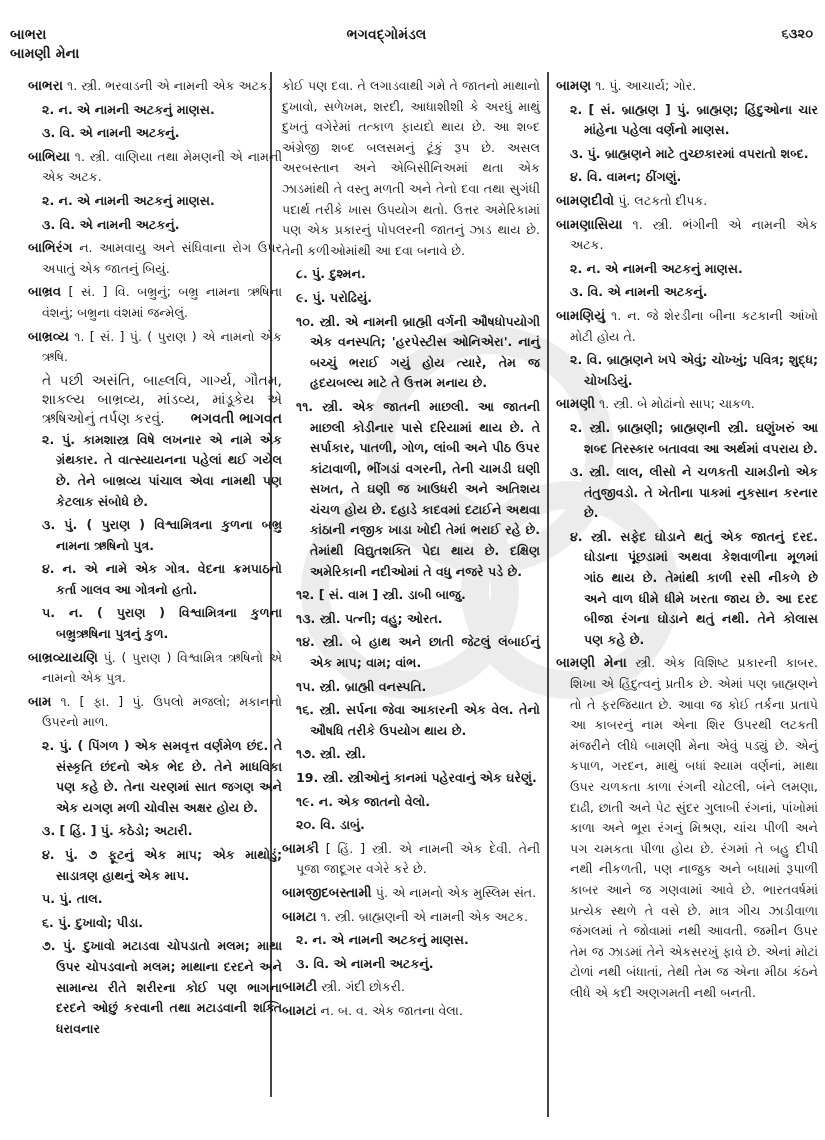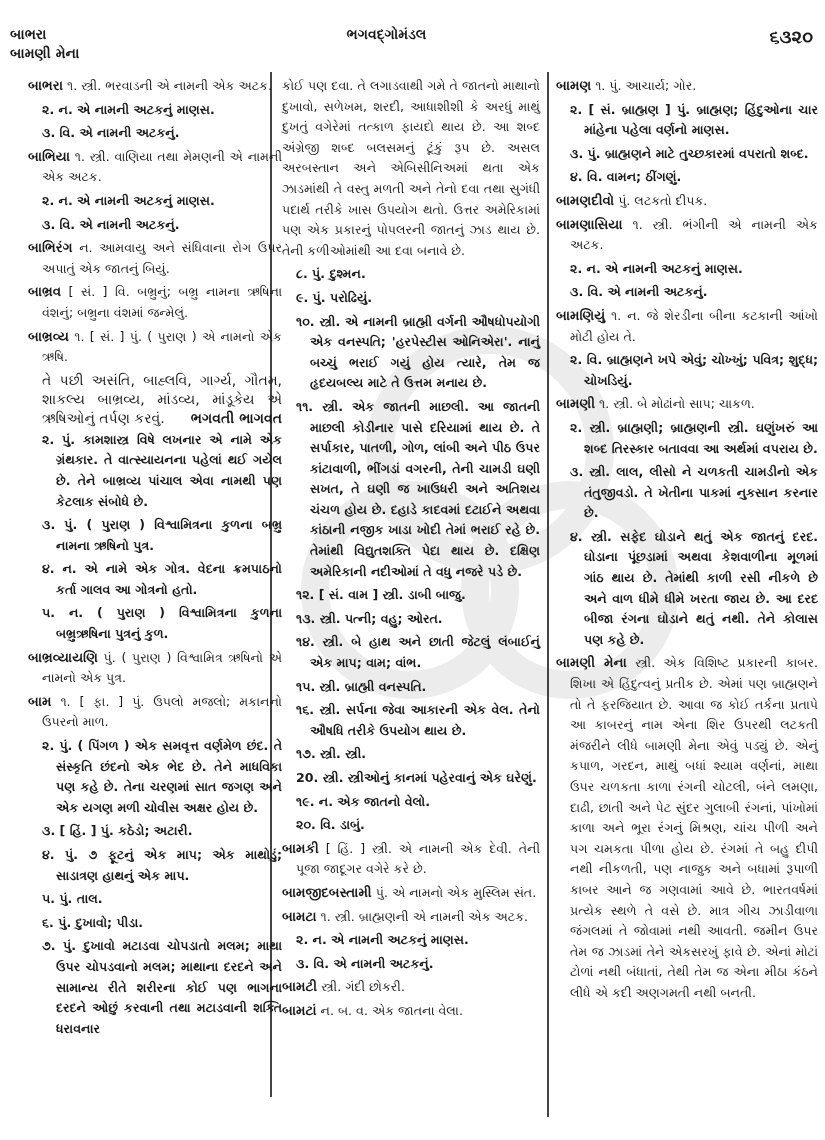--- a/index.html
+++ b/index.html
@@ -11,21 +11,21 @@
   .watermark {
     position: absolute; left: 300px; top: 300px; width: 380px; height: 420px;
     pointer-events: none; opacity: 0.07;
   }
   .header {
     position: absolute; left: 0; top: 0; width: 825px; height: 60px;
   }
   .hdr-left-1 { position: absolute; left: 10px; top: 26px; font-size: 14px; font-weight: bold; }
   .hdr-left-2 { position: absolute; left: 10px; top: 45px; font-size: 14px; font-weight: bold; }
   .hdr-center { position: absolute; left: 0; width: 773px; top: 26px; text-align: center; font-size: 14px; font-weight: bold; }
-  .hdr-right { position: absolute; right: 12px; top: 26px; font-size: 18px; font-weight: bold; }
+  .hdr-right { position: absolute; right: 12px; top: 26px; font-size: 13px; font-weight: bold; }
 
   .col {
     position: absolute; top: 76px; font-size: 12.6px; line-height: 20.6px;
     text-align: justify;
   }
   .col-1 { left: 28px; width: 254px; }
   .col-2 { left: 282px; width: 258px; }
   .col-3 { left: 556px; width: 262px; }
   .divider { position: absolute; width: 2px; background: #444; }
   .div-1 { left: 270px; top: 72px; height: 1025px; }
@@ -89,21 +89,21 @@
     <div class="sense indent">૮. પું. દુશ્મન.</div>
     <div class="sense indent">૯. પું. પરોઢિયું.</div>
     <div class="sense indent">૧૦. સ્ત્રી. એ નામની બ્રાહ્મી વર્ગની ઔષધોપયોગી એક વનસ્પતિ; 'હરપેસ્ટીસ ઓનિએરા'. નાનું બચ્ચું ભરાઈ ગયું હોય ત્યારે, તેમ જ હૃદયબલ્ય માટે તે ઉત્તમ મનાય છે.</div>
     <div class="sense indent">૧૧. સ્ત્રી. એક જાતની માછલી. આ જાતની માછલી કોડીનાર પાસે દરિયામાં થાય છે. તે સર્પાકાર, પાતળી, ગોળ, લાંબી અને પીઠ ઉપર કાંટાવાળી, ભીંગડાં વગરની, તેની ચામડી ઘણી સખત, તે ઘણી જ ખાઉધરી અને અતિશય ચંચળ હોય છે. દહાડે કાદવમાં દટાઈને અથવા કાંઠાની નજીક ખાડા ખોદી તેમાં ભરાઈ રહે છે. તેમાંથી વિદ્યુતશક્તિ પેદા થાય છે. દક્ષિણ અમેરિકાની નદીઓમાં તે વધુ નજરે પડે છે.</div>
     <div class="sense indent">૧૨. [ સં. વામ ] સ્ત્રી. ડાબી બાજુ.</div>
     <div class="sense indent">૧૩. સ્ત્રી. પત્ની; વહુ; ઓરત.</div>
     <div class="sense indent">૧૪. સ્ત્રી. બે હાથ અને છાતી જેટલું લંબાઈનું એક માપ; વામ; વાંભ.</div>
     <div class="sense indent">૧૫. સ્ત્રી. બ્રાહ્મી વનસ્પતિ.</div>
     <div class="sense indent">૧૬. સ્ત્રી. સર્પના જેવા આકારની એક વેલ. તેનો ઔષધિ તરીકે ઉપયોગ થાય છે.</div>
     <div class="sense indent">૧૭. સ્ત્રી. સ્ત્રી.</div>
-    <div class="sense indent">20. સ્ત્રી. સ્ત્રીઓનું કાનમાં પહેરવાનું એક ઘરેણું.</div>
+    <div class="sense indent">19. સ્ત્રી. સ્ત્રીઓનું કાનમાં પહેરવાનું એક ઘરેણું.</div>
     <div class="sense indent">૧૯. ન. એક જાતનો વેલો.</div>
     <div class="sense indent">૨૦. વિ. ડાબું.</div>
     <div class="entry hanging"><span class="head">બામકી</span> <span class="body">[ હિં. ] સ્ત્રી. એ નામની એક દેવી. તેની પૂજા જાદૂગર વગેરે કરે છે.</span></div>
     <div class="entry hanging"><span class="head">બામજીદબસ્તામી</span> <span class="body">પું. એ નામનો એક મુસ્લિમ સંત.</span></div>
     <div class="entry hanging"><span class="head">બામટા</span> <span class="body">૧. સ્ત્રી. બ્રાહ્મણની એ નામની એક અટક.</span></div>
     <div class="sense indent">૨. ન. એ નામની અટકનું માણસ.</div>
     <div class="sense indent">૩. વિ. એ નામની અટકનું.</div>
     <div class="entry hanging"><span class="head">બામટી</span> <span class="body">સ્ત્રી. ગંદી છોકરી.</span></div>
     <div class="entry hanging"><span class="head">બામટાં</span> <span class="body">ન. બ. વ. એક જાતના વેલા.</span></div>
   </div>

